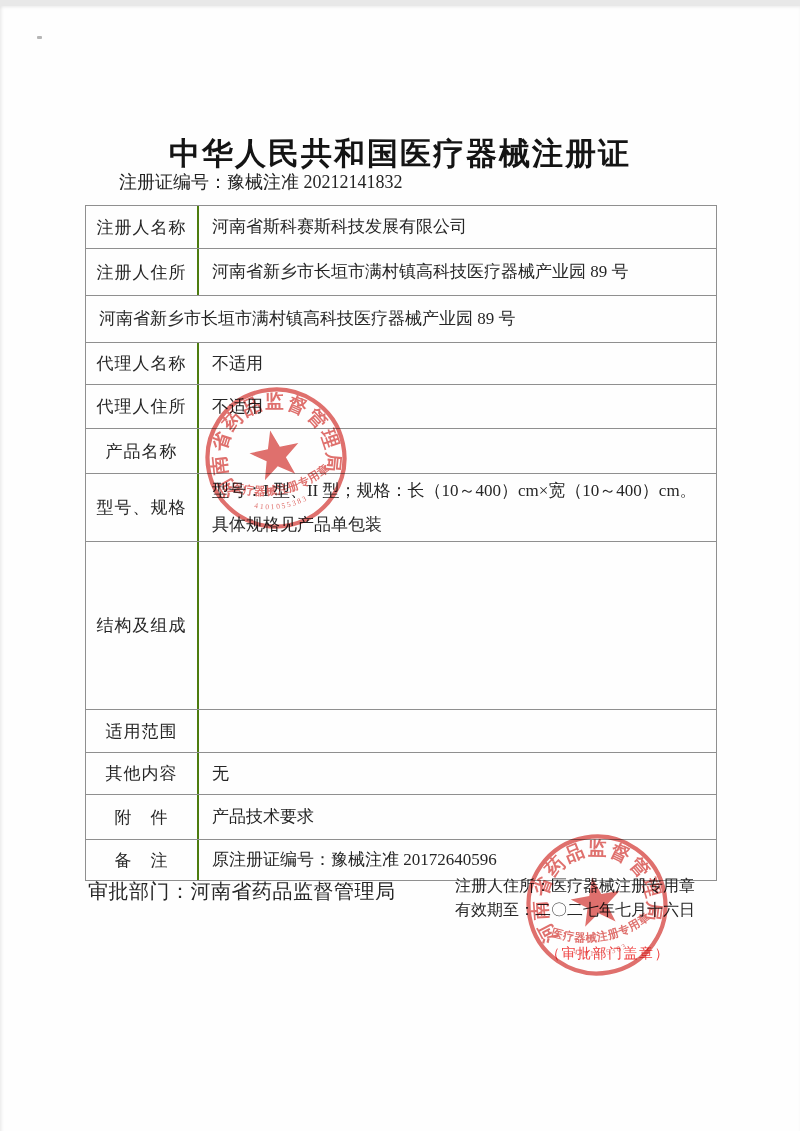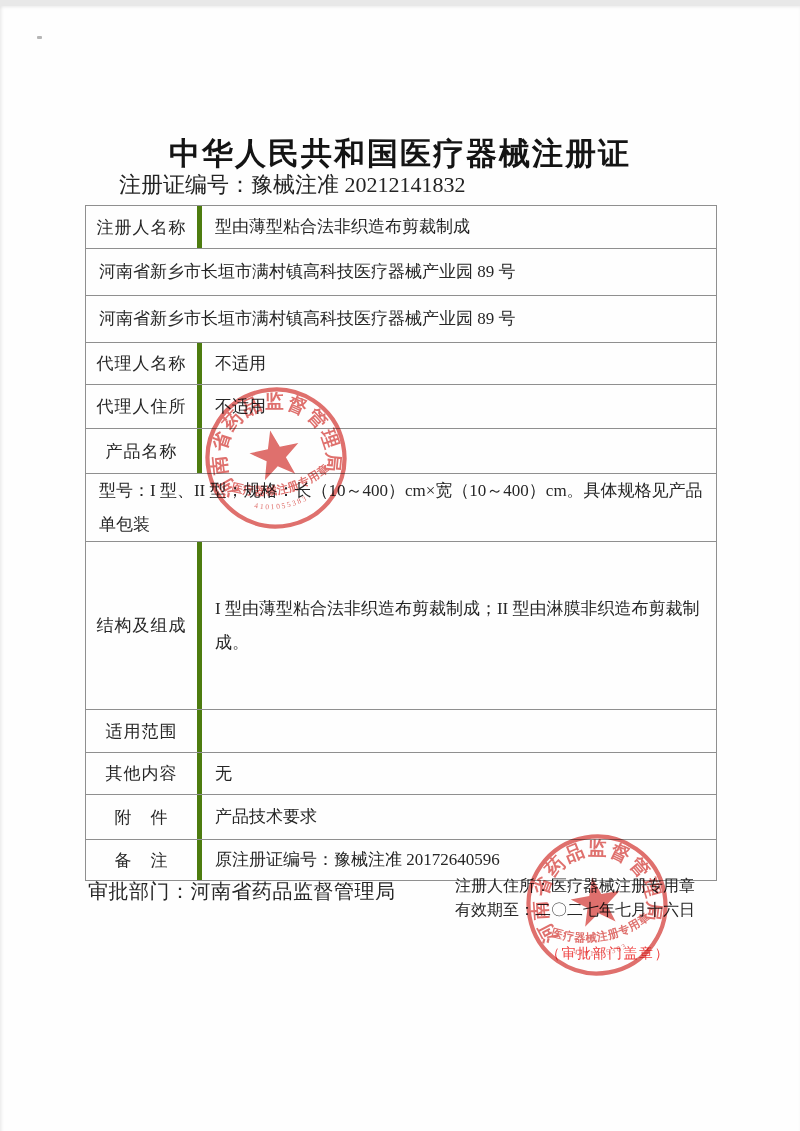--- a/index.html
+++ b/index.html
@@ -11,31 +11,31 @@
     font-family:"Liberation Serif","DejaVu Serif",serif;
     color:#262626;
     overflow:hidden;
     box-shadow:inset 2px 0 3px rgba(0,0,0,.06), inset 0 2px 3px rgba(0,0,0,.04);
   }
   .speck{position:absolute;left:37px;top:30px;width:5px;height:3px;background:#7a7a7a;opacity:.55;border-radius:1px;}
   .title{
     position:absolute;top:106px;left:0;right:0;
     text-align:center;font-size:31px;font-weight:700;letter-spacing:2px;color:#141414;
   }
-  .certno{position:absolute;left:119px;top:164px;font-size:22px;color:#232323;}
+  .certno{position:absolute;left:119px;top:164px;font-size:18px;color:#232323;}
   .cert-table{
     position:absolute;left:85px;top:199px;width:630px;
     border:1px solid #8f8f8f;
     font-size:17px;
   }
   .row{display:flex;}
   .row + .row{border-top:1px solid #8f8f8f;}
   .cell-label{
     width:111px;flex:0 0 111px;
-    border-right:5px solid #4d7c0f;
+    border-right:2px solid #4d7c0f;
     display:flex;align-items:center;justify-content:center;
     text-align:center;letter-spacing:1px;
   }
   .cell-value{
     flex:1;display:flex;align-items:center;
     padding:2px 12px 2px 13px;line-height:2.0;
   }
   .r1{height:42px}.r2{height:46px}.r3{height:46px}.r4{height:41px}
   .r5{height:43px}.r6{height:44px}.r7{height:67px}.r8{height:167px}
   .r9{height:42px}.r10{height:44px}.r11{height:41px}.r12{height:40px}
@@ -59,45 +59,46 @@
 
   <h1 class="title">中华人民共和国医疗器械注册证</h1>
 
   <div class="certno">
     <span>注册证编号：</span><span>豫械注准 20212141832</span>
   </div>
 
   <div class="cert-table">
     <div class="row r1">
       <div class="cell-label">注册人名称</div>
-      <div class="cell-value">型由薄型粘合法非织造布剪裁制成</div>
+      <div class="cell-value">河南省斯科赛斯科技发展有限公司</div>
     </div>
     <div class="row r2">
+      <div class="cell-label">注册人住所</div>
       <div class="cell-value">河南省新乡市长垣市满村镇高科技医疗器械产业园 89 号</div>
     </div>
     <div class="row r3">
       <div class="cell-value">河南省新乡市长垣市满村镇高科技医疗器械产业园 89 号</div>
     </div>
     <div class="row r4">
       <div class="cell-label">代理人名称</div>
       <div class="cell-value">不适用</div>
     </div>
     <div class="row r5">
       <div class="cell-label">代理人住所</div>
       <div class="cell-value">不适用</div>
     </div>
     <div class="row r6">
       <div class="cell-label">产品名称</div>
     </div>
     <div class="row r7">
+      <div class="cell-label">型号、规格</div>
       <div class="cell-value">型号：I 型、II 型；规格：长（10～400）cm×宽（10～400）cm。具体规格见产品单包装</div>
     </div>
     <div class="row r8">
       <div class="cell-label">结构及组成</div>
-      <div class="cell-value">I 型由薄型粘合法非织造布剪裁制成；II 型由淋膜非织造布剪裁制成。</div>
     </div>
     <div class="row r9">
       <div class="cell-label">适用范围</div>
     </div>
     <div class="row r11">
       <div class="cell-label">其他内容</div>
       <div class="cell-value">无</div>
     </div>
     <div class="row r10">
       <div class="cell-label">附　件</div>

